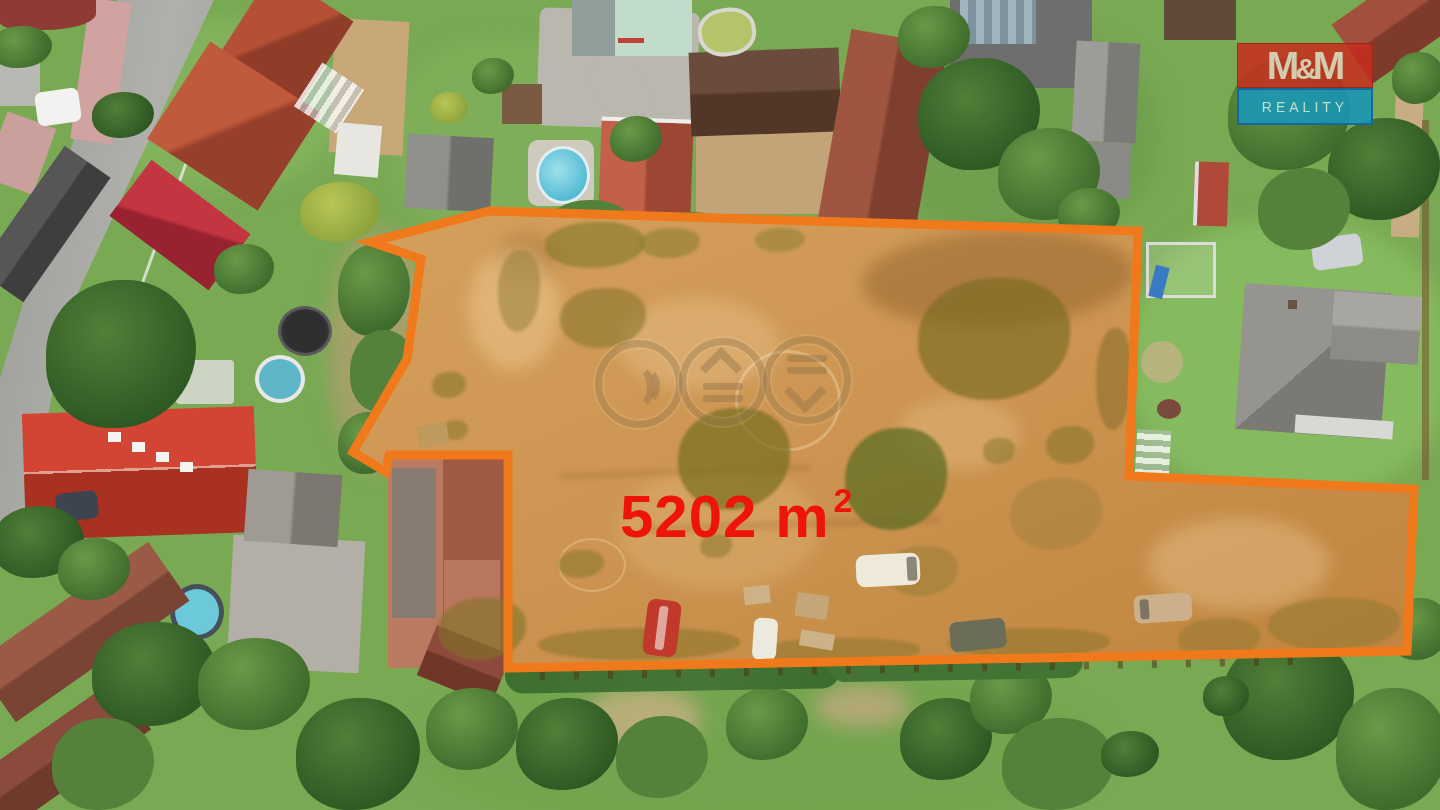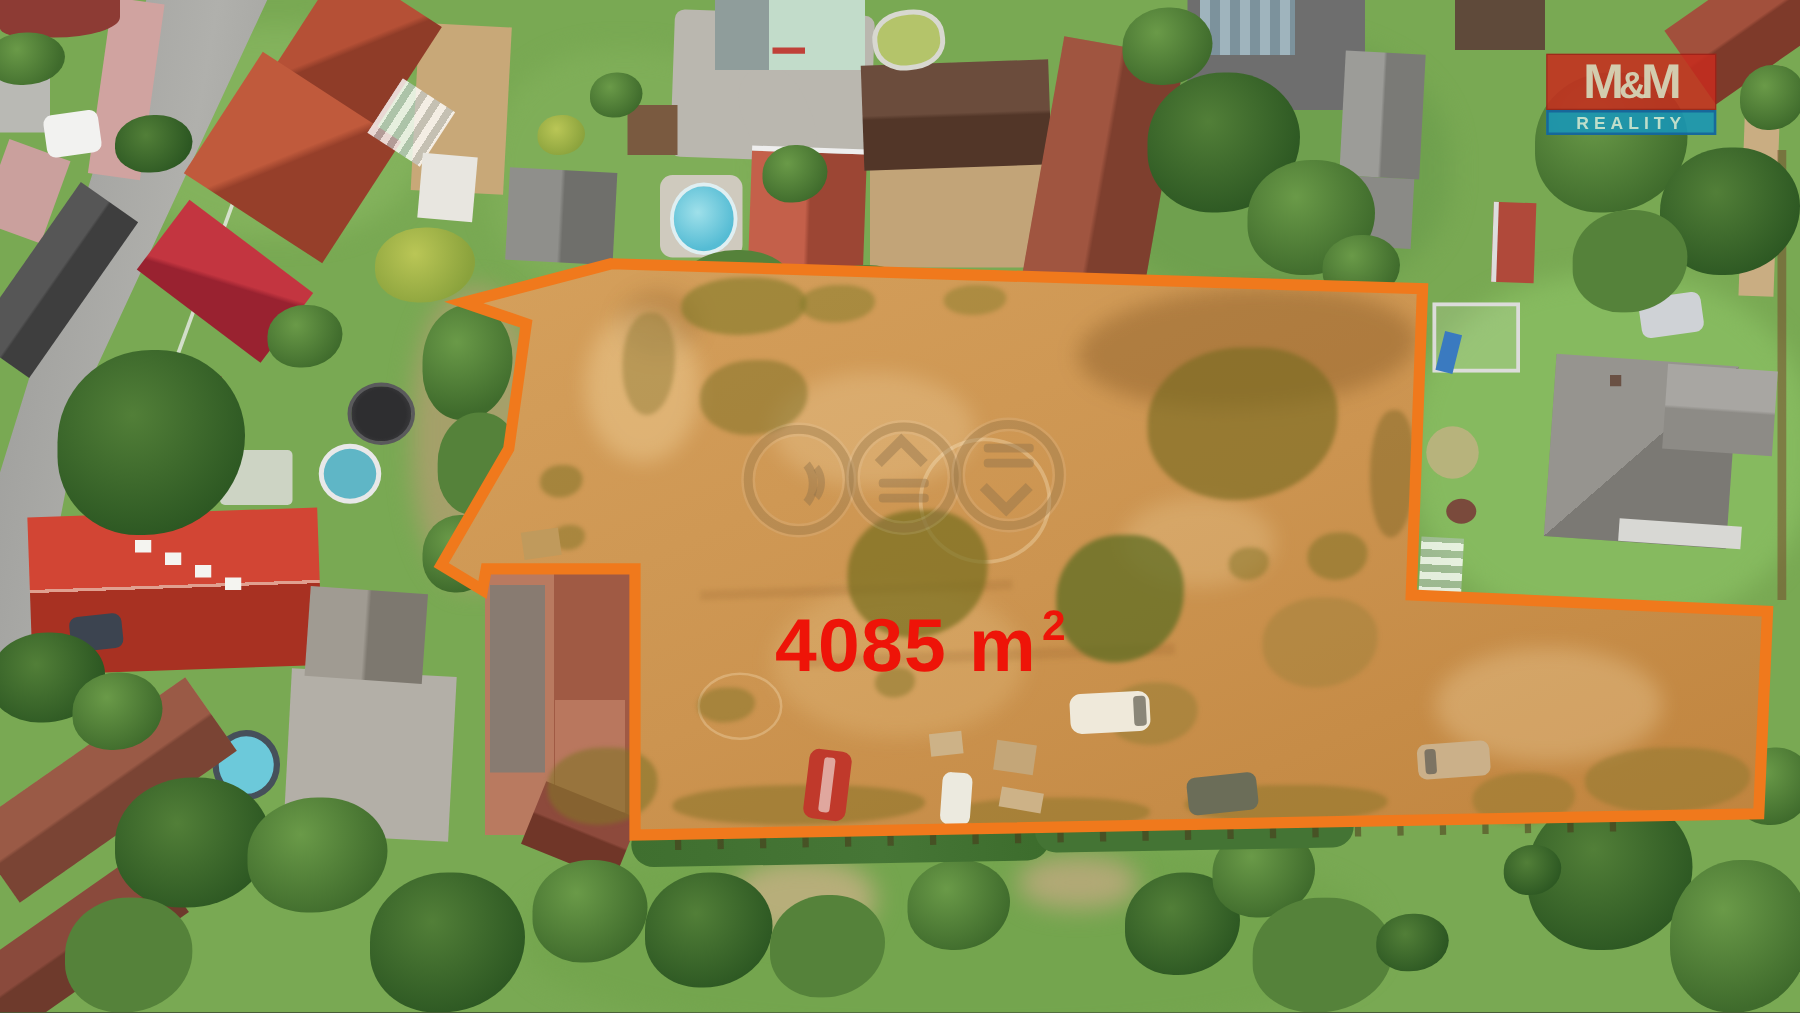--- a/index.html
+++ b/index.html
@@ -24,23 +24,23 @@
      text-shadow:1px 1px 2px rgba(110,85,55,.25);white-space:nowrap;}
   .bar{position:absolute;background:rgba(140,112,74,.42);border-radius:3px;height:7px;}
   .chev{position:absolute;width:22px;height:22px;}
   .area-label{position:absolute;font-weight:bold;font-size:60px;letter-spacing:1px;white-space:nowrap;}
   .area-label sup{font-size:34px;font-weight:bold;position:relative;top:-4px;left:4px;}
   .logo{position:absolute;left:1237px;top:43px;width:136px;}
   .logo-top{height:45px;background:rgba(198,44,30,.86);border:1px solid rgba(120,20,15,.45);
      display:flex;align-items:center;justify-content:center;box-sizing:border-box;
      color:rgba(214,224,193,.88);font-weight:bold;font-size:39px;letter-spacing:-2px;}
   .logo-top .amp{font-size:30px;position:relative;top:3px;margin:0 -2px;}
-  .logo-bot{height:20px;background:rgba(26,150,180,.90);border:2px solid rgba(20,90,150,.75);
+  .logo-bot{height:37px;background:rgba(26,150,180,.90);border:2px solid rgba(20,90,150,.75);
      display:flex;align-items:center;justify-content:center;box-sizing:border-box;
-     color:rgba(205,228,205,.92);font-weight:bold;font-size:14px;letter-spacing:4px;}
+     color:rgba(205,228,205,.92);font-weight:normal;font-size:14px;letter-spacing:4px;}
 </style>
 </head>
 <body>
 
 <div class="scene">
 
   <div class="grass" style="left:390px;top:40px;width:220px;height:200px;background:#7fae58;"></div>
   <div class="grass" style="left:880px;top:30px;width:280px;height:210px;background:#6fa04e;"></div>
   <div class="grass" style="left:1130px;top:220px;width:320px;height:280px;background:#86ba5f;"></div>
   <div class="grass" style="left:420px;top:670px;width:680px;height:160px;background:#74a54e;"></div>
@@ -247,21 +247,21 @@
     <div class="bar" style="left:17px;top:38px;width:40px;"></div>
     <div class="bar" style="left:17px;top:50px;width:40px;"></div>
   </div>
   <div class="wm-circle" style="left:763px;top:336px;">
     <div class="bar" style="left:17px;top:12px;width:40px;"></div>
     <div class="bar" style="left:17px;top:24px;width:40px;"></div>
     <div class="chev" style="left:20px;top:34px;border-bottom:8px solid rgba(140,112,74,.42);border-right:8px solid rgba(140,112,74,.42);transform:rotate(45deg);"></div>
   </div>
 
   <div class="area-label" style="left:620px;top:482px;color:#ee1408;">
-    <span>4085 m</span><sup>2</sup>
+    <span>5202 m</span><sup>2</sup>
   </div>
 
   <div class="logo">
     <div class="logo-top">
       <span>M</span>
         <span class="amp">&amp;</span>
         <span>M</span>
     </div>
     <div class="logo-bot">
       <span>REALITY</span>

